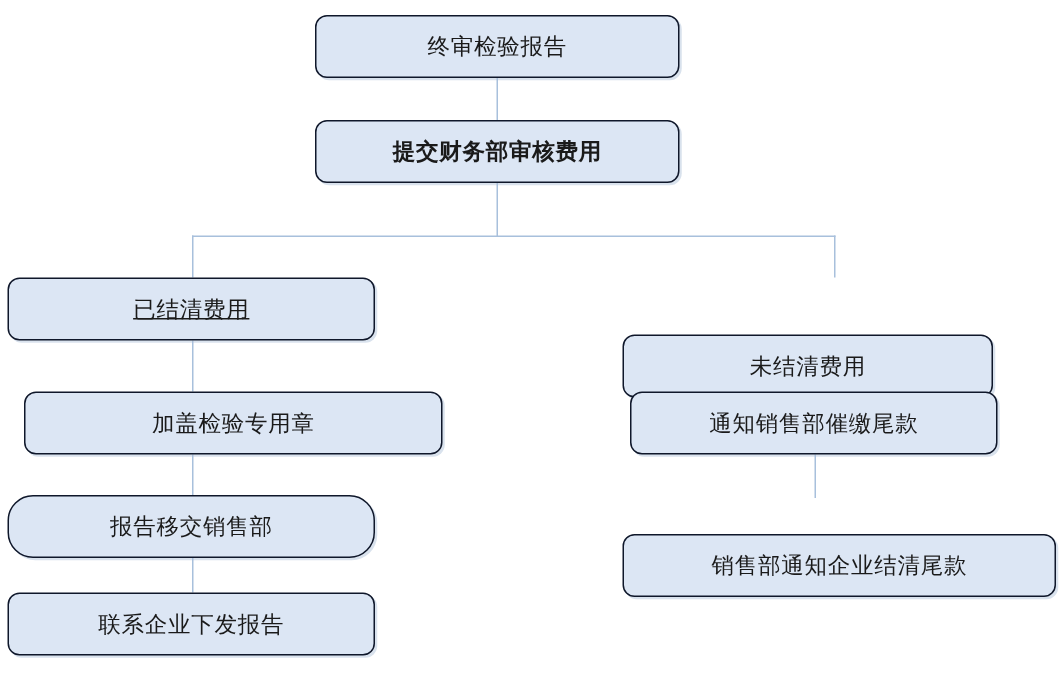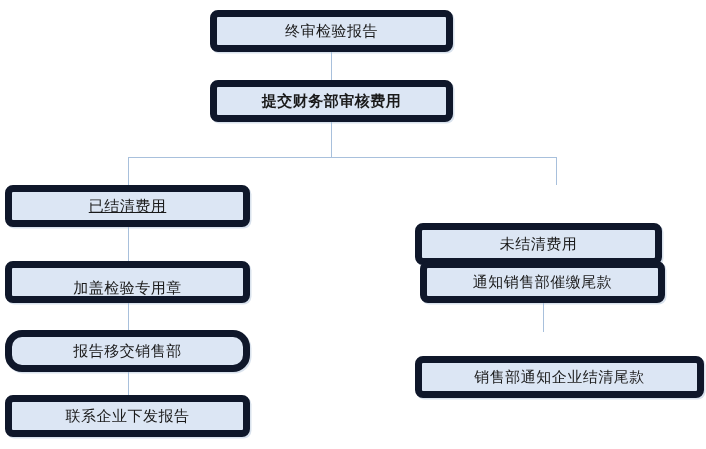--- a/index.html
+++ b/index.html
@@ -14,21 +14,21 @@
     position: relative;
     width: 706px;
     height: 449px;
     background: #ffffff;
     overflow: hidden;
   }
   .node {
     position: absolute;
     box-sizing: border-box;
     background: #dce6f4;
-    border: 7px solid #0f172a;
+    border: 1px solid #0f172a;
     border-radius: 8px;
     box-shadow: 1.5px 1.5px 0 0 rgba(170, 190, 215, 0.45);
     display: flex;
     align-items: center;
     justify-content: center;
     color: #1a1a1a;
     font-size: 15px;
     letter-spacing: 0.5px;
     line-height: 1;
     white-space: nowrap;
@@ -82,21 +82,21 @@
   </div>
 
   <div class="node" style="left:5px; top:185px; width:245px; height:42px;text-decoration:underline;">
     <span class="node-label">已结清费用</span>
   </div>
 
   <div class="node" style="left:415px; top:185px; width:247px; height:42px;margin-top:38px;">
     <span class="node-label">未结清费用</span>
   </div>
 
-  <div class="node" style="left:5px; top:261px; width:245px; height:42px;align-items:flex-end;">
+  <div class="node" style="left:16px; top:261px; width:279px; height:42px;">
     <span class="node-label">加盖检验专用章</span>
   </div>
 
   <div class="node" style="left:420px; top:261px; width:245px; height:42px;">
     <span class="node-label">通知销售部催缴尾款</span>
   </div>
 
   <div class="node" style="left:5px; top:330px; width:245px; height:42px;border-radius:17px;">
     <span class="node-label">报告移交销售部</span>
   </div>

